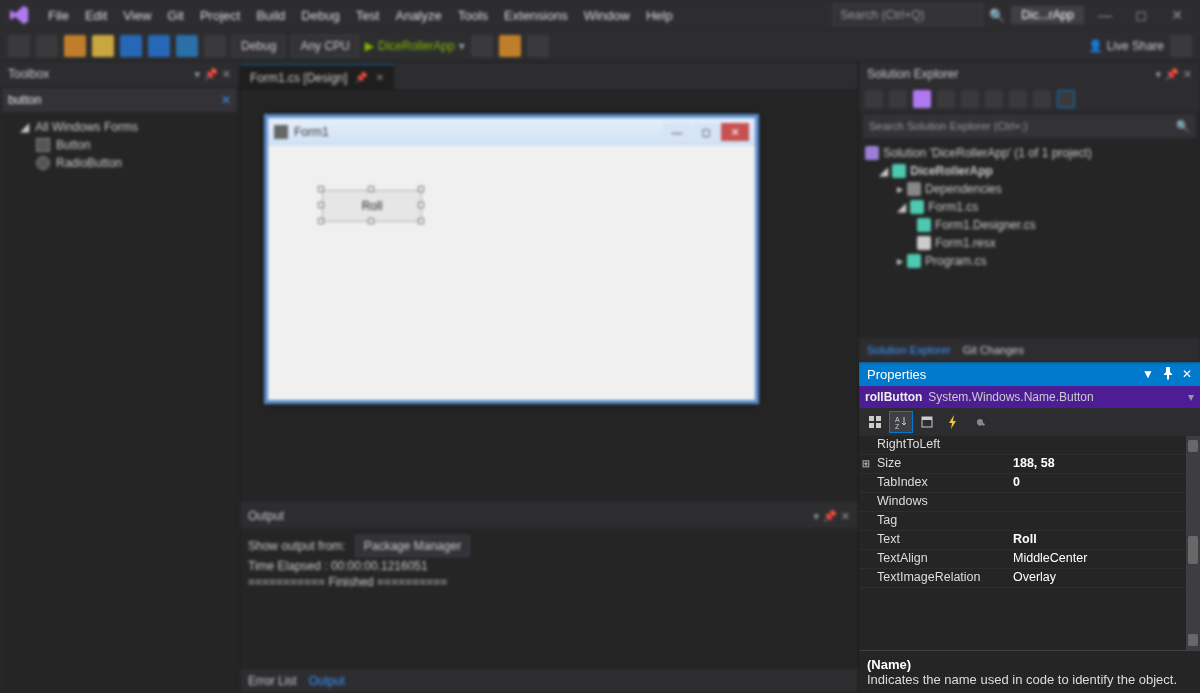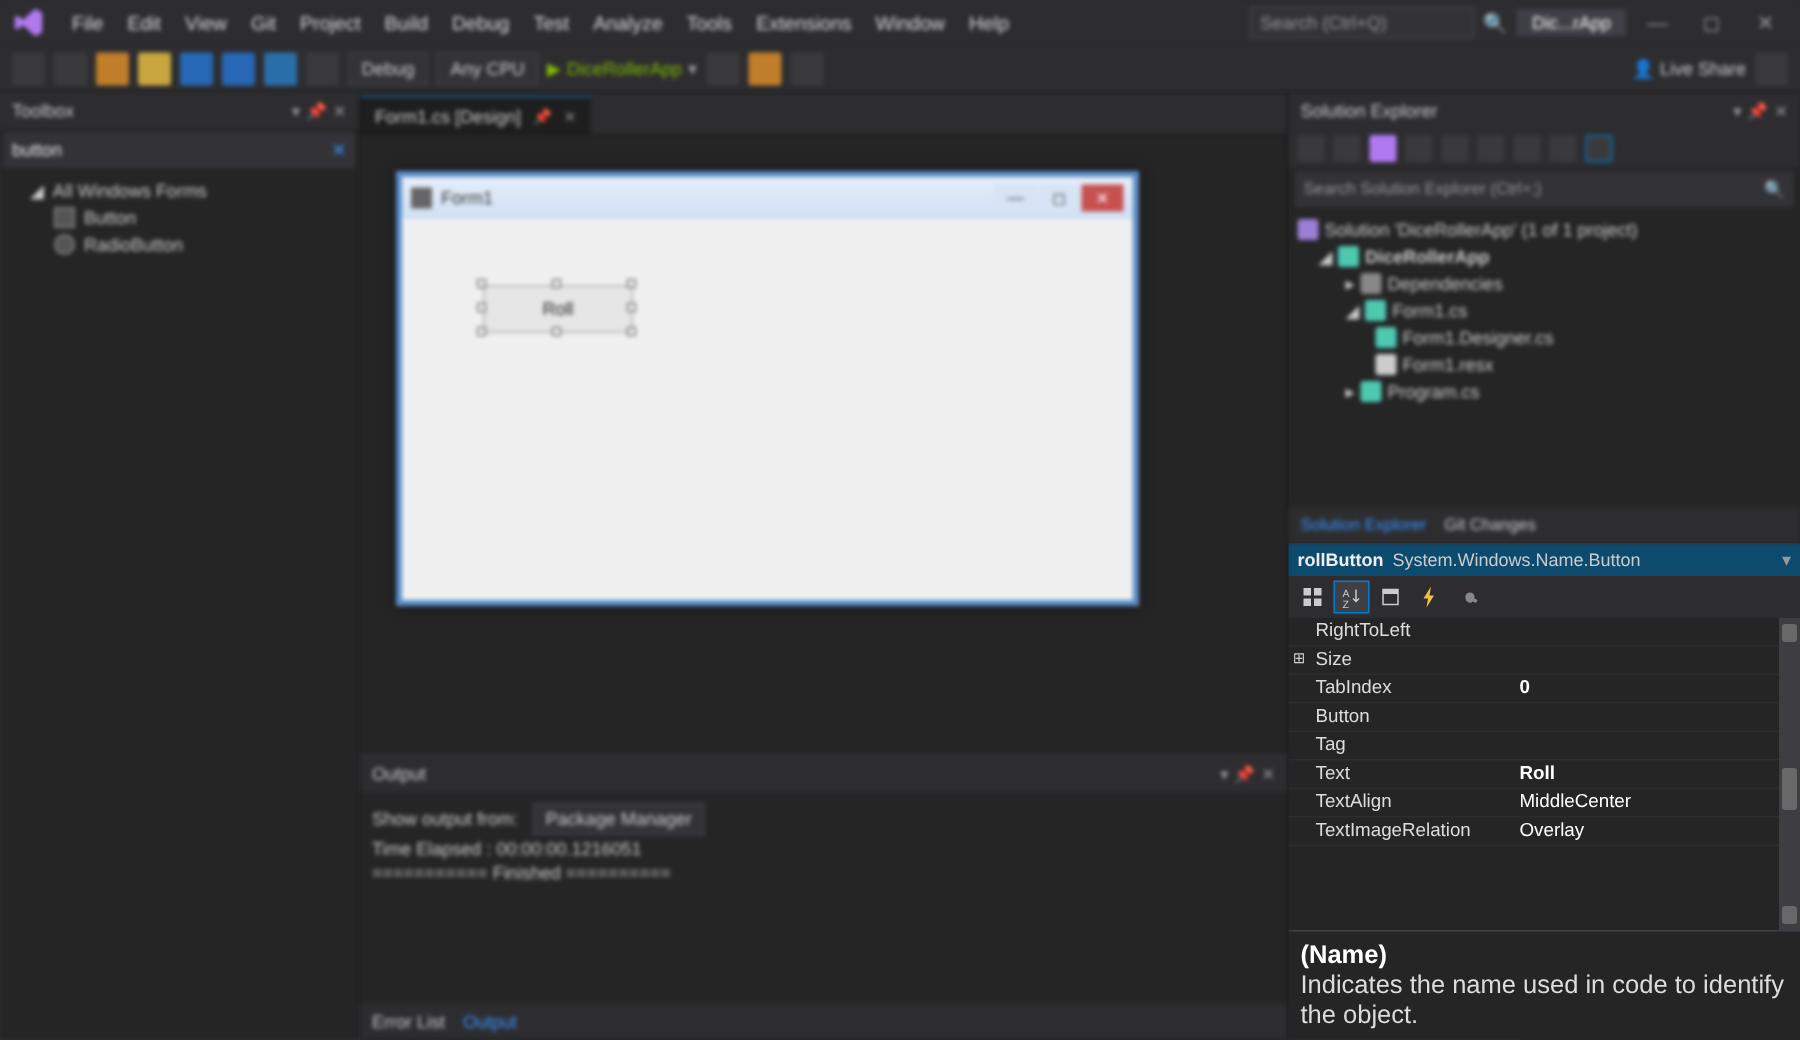--- a/index.html
+++ b/index.html
@@ -71,35 +71,35 @@
   .sln-icon { width: 14px; height: 14px; background: #6a9955; border-radius: 2px; }
   .sln-icon.purple { background: #9b7fd4; }
   .sln-icon.cs { background: #4ec9b0; }
   .sln-tabs { height: 24px; background: #2d2d30; display: flex; align-items: center; padding: 0 8px; gap: 12px; font-size: 11px; }
   .sln-tab-active { color: #3794ff; }
 
   
   .properties { flex: 1; display: flex; flex-direction: column; background: #252526; }
   .prop-titlebar { height: 24px; background: #007acc; color: #fff; display: flex; align-items: center; padding: 0 8px; justify-content: space-between; font-size: 13px; }
   .prop-title-icons { display: flex; gap: 6px; align-items: center; font-size: 12px; }
-  .prop-object { height: 22px; background: #0c4a6e; display: flex; align-items: center; padding: 0 6px; gap: 6px; font-size: 12px; color: #ccc; }
+  .prop-object { height: 22px; background: #4c1d95; display: flex; align-items: center; padding: 0 6px; gap: 6px; font-size: 12px; color: #ccc; }
   .prop-object .objname { font-weight: 600; color: #eee; }
   .prop-toolbar { height: 28px; background: #2d2d30; display: flex; align-items: center; padding: 0 4px; gap: 2px; }
   .prop-tb-btn { width: 24px; height: 22px; display: flex; align-items: center; justify-content: center; }
   .prop-tb-btn.active { background: #3f3f46; border: 1px solid #007acc; }
   .prop-grid { flex: 1; overflow: hidden; position: relative; }
   .prop-grid-inner { position: absolute; inset: 0; overflow-y: auto; }
   .prop-row { display: flex; height: 19px; font-size: 12.5px; border-bottom: 1px solid #2d2d30; align-items: flex-end; }
   .prop-expand { width: 14px; text-align: center; color: #ccc; font-size: 10px; line-height: 19px; }
   .prop-name { width: 136px; padding-left: 4px; color: #ddd; line-height: 19px; }
   .prop-val { flex: 1; color: #fff; line-height: 19px; padding-left: 4px; }
   .prop-val.bold { font-weight: 600; }
   .prop-scrollbar { position: absolute; right: 0; top: 0; bottom: 0; width: 14px; background: #3e3e42; }
   .prop-thumb { position: absolute; right: 2px; width: 10px; background: #686868; border-radius: 2px; }
-  .prop-help { border-top: 1px solid #3f3f46; padding: 6px 8px; font-size: 17px; color: #ddd; }
+  .prop-help { border-top: 1px solid #3f3f46; padding: 6px 8px; font-size: 13px; color: #ddd; }
   .prop-help .hname { font-weight: 600; color: #fff; }
   
   svg.icon { width: 16px; height: 16px; }
 </style>
 </head>
 <body>
 
 <div class="menubar">
   <svg class="vs-logo" viewBox="0 0 24 24">
       <path fill="#b179f1" d="M17 2l5 3v14l-5 3-9-8-4 3-2-1V8l2-1 4 3 9-8z"></path>
@@ -306,20 +306,32 @@
           <span>Program.cs</span>
         </div>
       </div>
       <div class="sln-tabs">
         <span class="sln-tab-active">Solution Explorer</span>
         <span>Git Changes</span>
       </div>
     </div>
 
     <div class="properties">
+      <div class="prop-titlebar">
+        <span>Properties</span>
+        <div class="prop-title-icons">
+          <span>▼</span>
+          <span>
+            <svg class="icon" viewBox="0 0 16 16">
+                <path fill="#fff" d="M10 2v5l2 2v1H9v4l-1 1-1-1v-4H4V9l2-2V2h4z"></path>
+              </svg>
+          </span>
+          <span>✕</span>
+        </div>
+      </div>
       <div class="prop-object">
         <span class="objname">rollButton</span>
         <span>System.Windows.Name.Button</span>
         <span style="margin-left:auto;color:#999">▾</span>
       </div>
       <div class="prop-toolbar">
         <div class="prop-tb-btn">
           <svg class="icon" viewBox="0 0 16 16">
               <rect x="2" y="2" width="5" height="5" fill="#ccc"></rect>
               <rect x="9" y="2" width="5" height="5" fill="#ccc"></rect>
@@ -353,29 +365,30 @@
       </div>
       <div class="prop-grid">
         <div class="prop-grid-inner" id="prop-rows">
             <div class="prop-row">
               <div class="prop-expand"></div>
               <div class="prop-name">RightToLeft</div>
             </div>
             <div class="prop-row">
               <div class="prop-expand">⊞</div>
               <div class="prop-name">Size</div>
+              <div class="prop-val bold">188, 58</div>
             </div>
             <div class="prop-row">
               <div class="prop-expand"></div>
               <div class="prop-name">TabIndex</div>
               <div class="prop-val bold">0</div>
             </div>
             <div class="prop-row">
               <div class="prop-expand"></div>
-              <div class="prop-name">Button</div>
+              <div class="prop-name">Windows</div>
             </div>
             <div class="prop-row">
               <div class="prop-expand"></div>
               <div class="prop-name">Tag</div>
               <div class="prop-val"></div>
             </div>
             <div class="prop-row">
               <div class="prop-expand"></div>
               <div class="prop-name">Text</div>
               <div class="prop-val bold">Roll</div>

